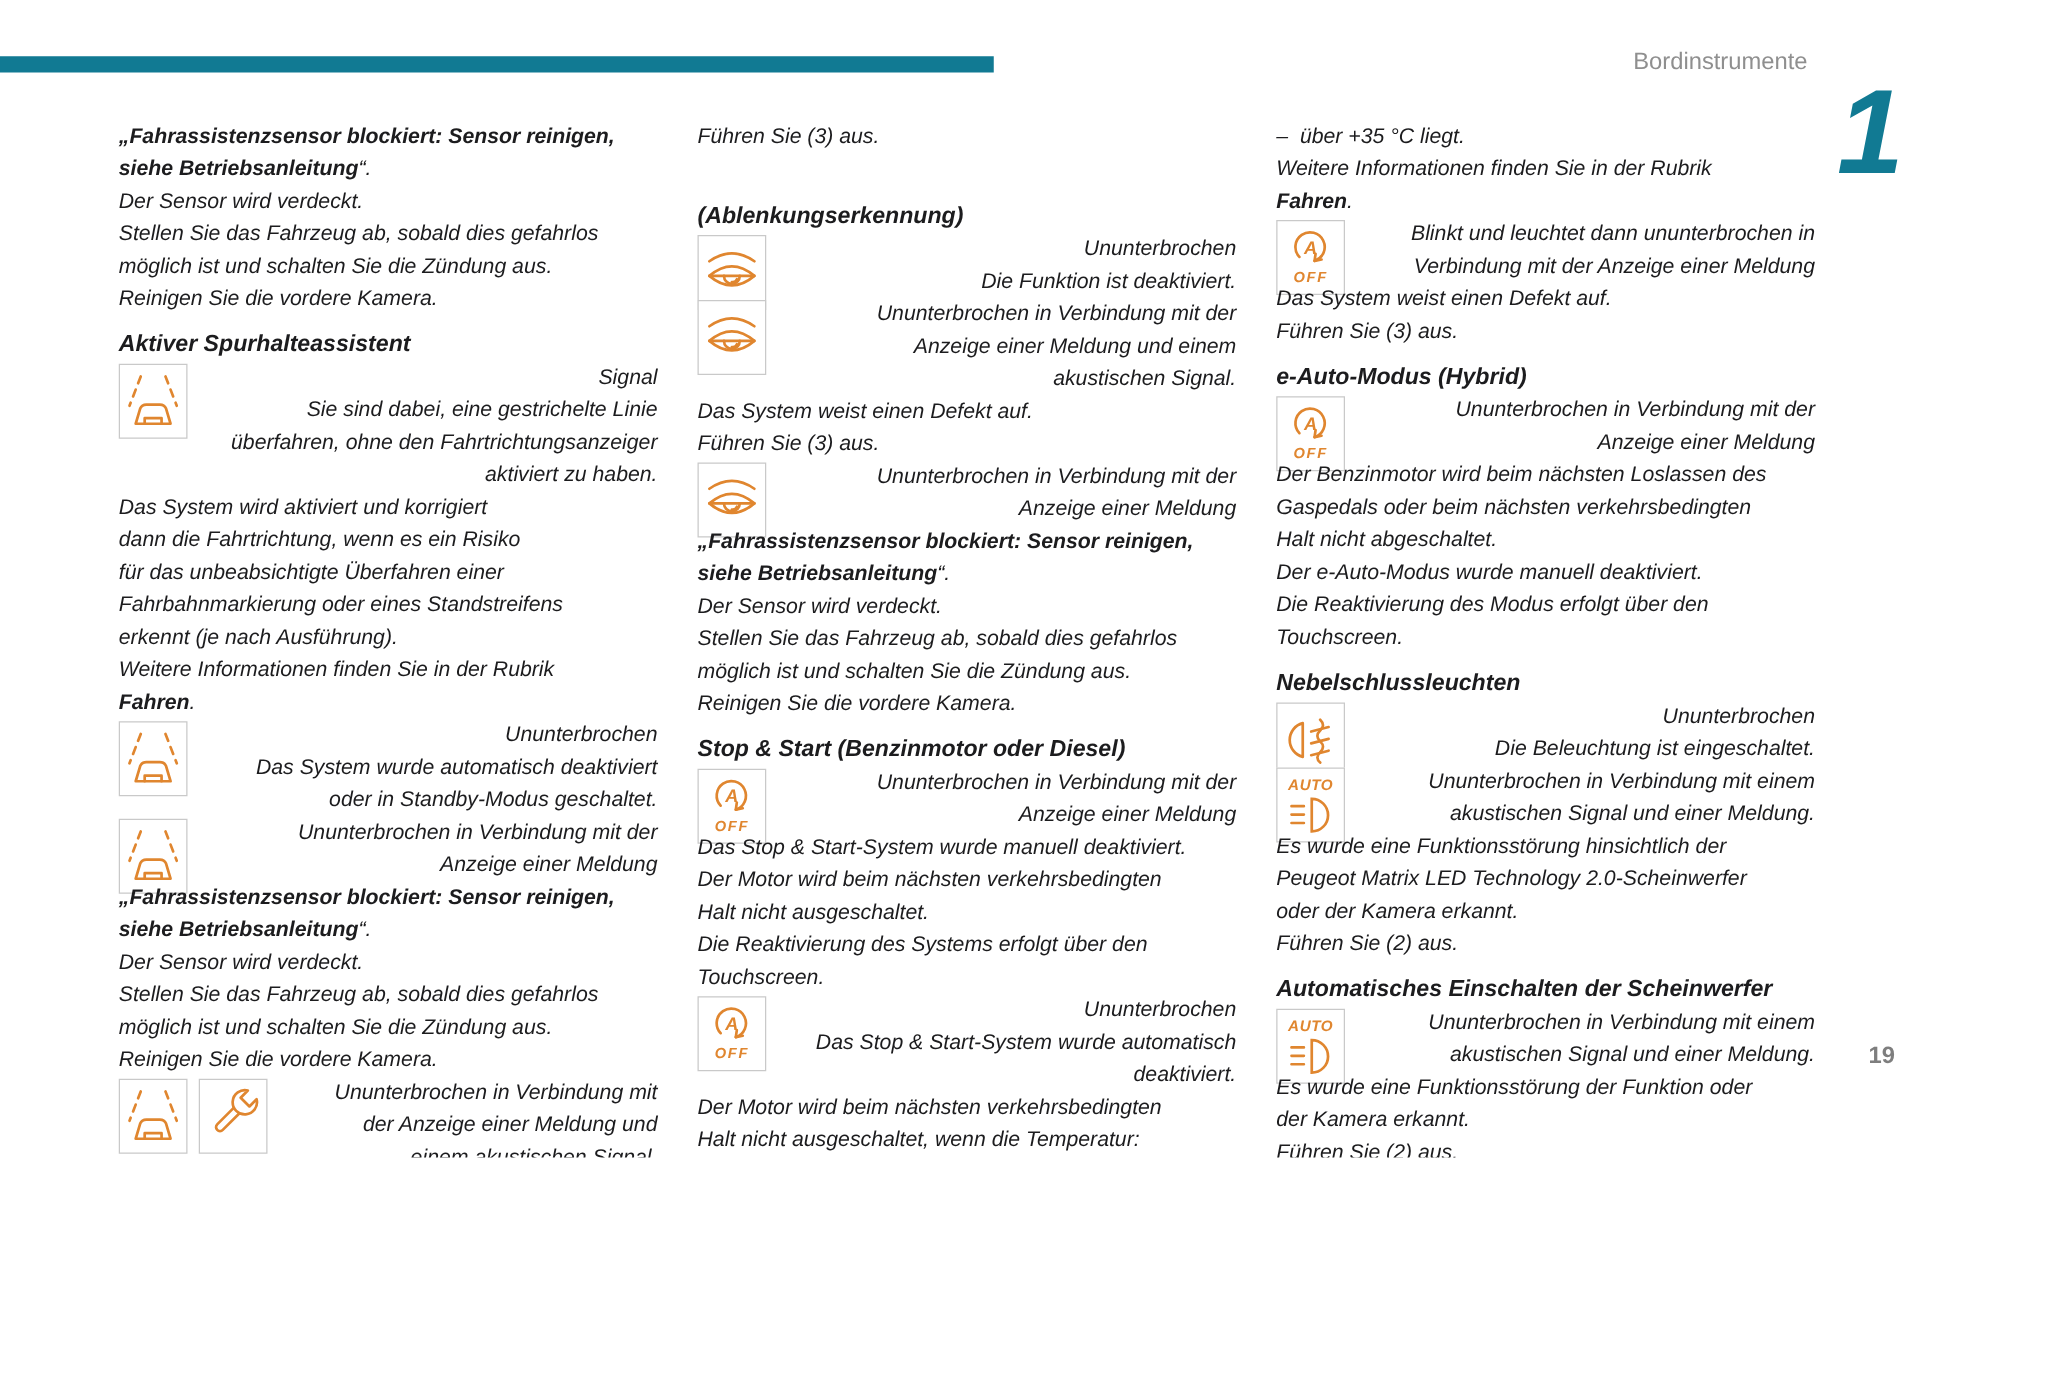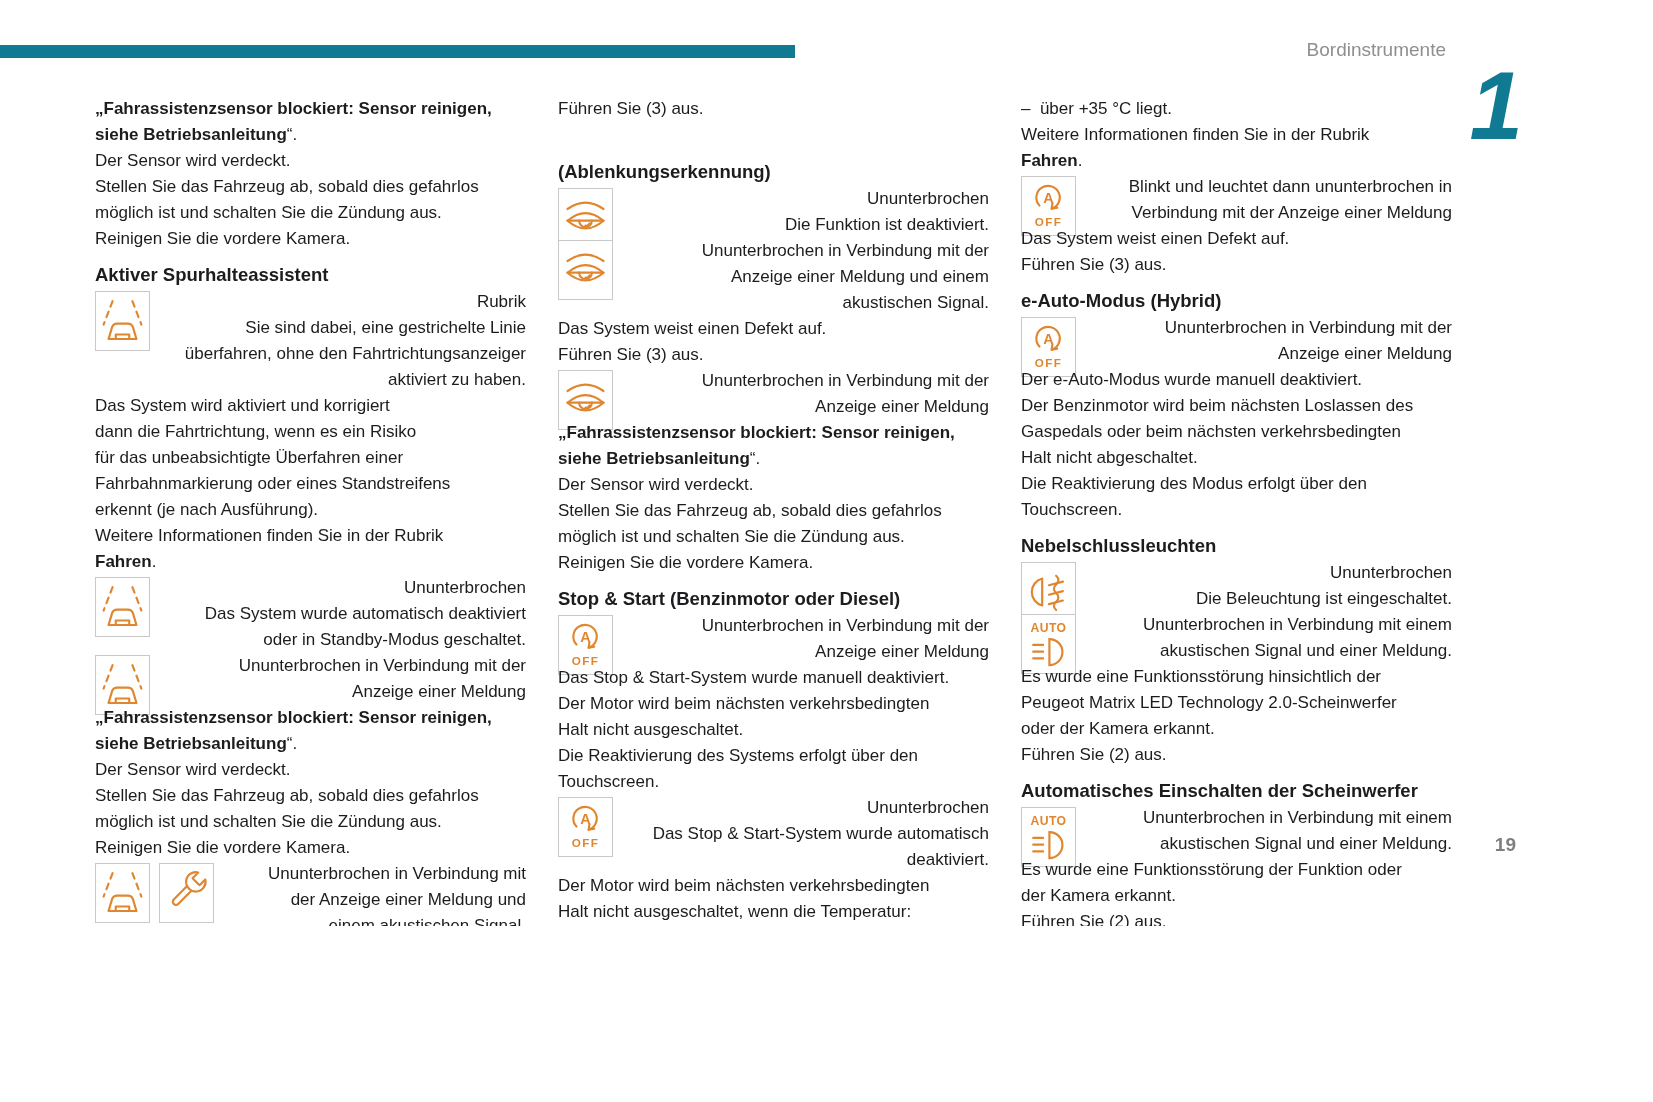--- a/index.html
+++ b/index.html
@@ -34,20 +34,21 @@
     font-weight:bold;
     font-style:italic;
     color:var(--accent,#117a93);
   }
   .content {
     position:absolute;
     left:95px; top:96px;
     display:flex;
     gap:32px;
     align-items:flex-start;
+    font-style:italic;
   }
   .col {
     width:431px;
     font-size:17px;
     line-height:26px;
     color:#1c1c1e;
   }
   .para { margin:0; }
   .heading {
     font-weight:bold;
@@ -92,21 +93,21 @@
         <div class="heading"><span>Aktiver Spurhalteassistent</span></div>
         <div class="iconrow"><span class="iconbox">
             <svg viewBox="0 0 54 60">
               <g stroke="#e0862f" stroke-width="2.4" fill="none" stroke-linecap="round" stroke-linejoin="round">
                 <line x1="16" y1="8" x2="6" y2="34" stroke-dasharray="6.5 6"></line>
                 <line x1="38" y1="8" x2="48" y2="34" stroke-dasharray="6.5 6"></line>
                 <path d="M11.5,50 L15.5,36.5 Q17,33 21,33 H33 Q37,33 38.5,36.5 L42.5,50 Z"></path>
                 <path d="M19.5,50 V45 H34.5 V50"></path>
               </g>
             </svg>
-          </span><span>Rubrik</span><br><span>Sie sind dabei, eine gestrichelte Linie</span><br><span>überfahren, ohne den Fahrtrichtungsanzeiger</span><br><span>aktiviert zu haben.</span></div>
+          </span><span>Signal</span><br><span>Sie sind dabei, eine gestrichelte Linie</span><br><span>überfahren, ohne den Fahrtrichtungsanzeiger</span><br><span>aktiviert zu haben.</span></div>
         <p class="para"><span>Das System wird aktiviert und korrigiert</span><br><span>dann die Fahrtrichtung, wenn es ein Risiko</span><br><span>für das unbeabsichtigte Überfahren einer</span><br><span>Fahrbahnmarkierung oder eines Standstreifens</span><br><span>erkennt (je nach Ausführung).</span></p>
         <p class="para"><span>Weitere Informationen finden Sie in der Rubrik</span><br><b>Fahren</b><span>.</span></p>
         <div class="iconrow"><span class="iconbox">
             <svg viewBox="0 0 54 60">
               <g stroke="#e0862f" stroke-width="2.4" fill="none" stroke-linecap="round" stroke-linejoin="round">
                 <line x1="16" y1="8" x2="6" y2="34" stroke-dasharray="6.5 6"></line>
                 <line x1="38" y1="8" x2="48" y2="34" stroke-dasharray="6.5 6"></line>
                 <path d="M11.5,50 L15.5,36.5 Q17,33 21,33 H33 Q37,33 38.5,36.5 L42.5,50 Z"></path>
                 <path d="M19.5,50 V45 H34.5 V50"></path>
               </g>
@@ -233,22 +234,22 @@
         <div class="iconrow"><span class="iconbox">
             <svg viewBox="0 0 54 60">
               <g stroke="#e0862f" stroke-width="2.4" fill="none" stroke-linecap="round">
                 <path d="M17,29.5 A13,13 0 1 1 30.5,33"></path>
                 <path d="M30.5,33 l6.2,-1.2 M30.5,33 l0.9,-6.2"></path>
               </g>
               <text x="27" y="26.5" text-anchor="middle" font-size="16" font-weight="bold" fill="#e0862f" font-family="Liberation Sans, sans-serif">A</text>
               <text x="27" y="52" text-anchor="middle" font-size="13" font-weight="bold" letter-spacing="1.5" fill="#e0862f" font-family="Liberation Sans, sans-serif">OFF</text>
             </svg>
           </span><span>Ununterbrochen in Verbindung mit der</span><br><span>Anzeige einer Meldung</span></div>
+        <p class="para"><span>Der Benzinmotor wird beim nächsten Loslassen des</span><br><span>Gaspedals oder beim nächsten verkehrsbedingten</span><br><span>Halt nicht abgeschaltet.</span></p>
         <p class="para"><span>Der e-Auto-Modus wurde manuell deaktiviert.</span></p>
-        <p class="para"><span>Der Benzinmotor wird beim nächsten Loslassen des</span><br><span>Gaspedals oder beim nächsten verkehrsbedingten</span><br><span>Halt nicht abgeschaltet.</span></p>
         <p class="para"><span>Die Reaktivierung des Modus erfolgt über den</span><br><span>Touchscreen.</span></p>
         <div class="heading"><span>Nebelschlussleuchten</span></div>
         <div class="iconrow"><span class="iconbox">
             <svg viewBox="0 0 54 60">
               <g stroke="#e0862f" stroke-width="2.4" fill="none" stroke-linecap="round" stroke-linejoin="round">
                 <path d="M20,15 A15.5,15.5 0 0 0 20,45 Z"></path>
                 <path d="M27.5,22.5 L43,18.5 M27.5,33 L43,29 M27.5,43.5 L43,39.5"></path>
                 <path d="M35.5,12 q5,4.8 0,9.6 q-5,4.8 0,9.6 q5,4.8 0,9.6 q-5,4.8 0,9.2"></path>
               </g>
             </svg>

